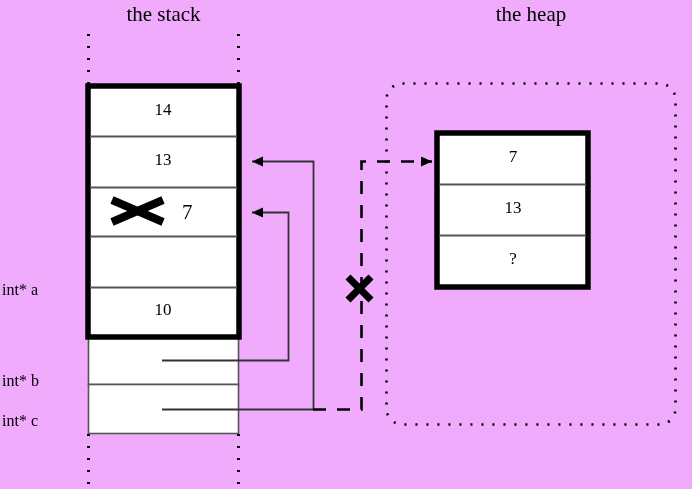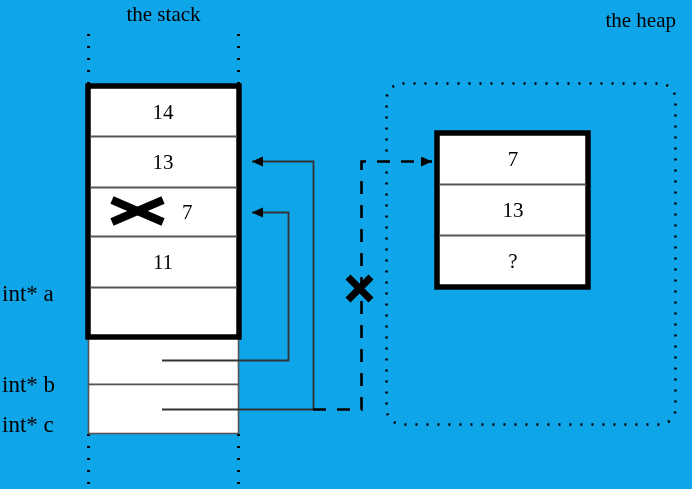--- a/index.html
+++ b/index.html
@@ -4,54 +4,54 @@
 <style>
   html, body {
     margin: 0;
     padding: 0;
     background: #ffffff;
   }
   #canvas {
     position: relative;
     width: 692px;
     height: 489px;
-    background: #0ea5e9;
+    background: #f0abfc;
     font-family: "Liberation Serif", "DejaVu Serif", serif;
     overflow: hidden;
   }
   .title {
     position: absolute;
     font-size: 21px;
     color: #000000;
     white-space: nowrap;
     text-align: center;
   }
   #title-stack { left: 86px; top: 2px; width: 155px; }
-  #title-heap  { left: 386px; top: 8px; width: 290px; text-align: right; }
+  #title-heap  { left: 386px; top: 2px; width: 290px; }
 
   .side-label {
     position: absolute;
-    font-size: 23px;
+    font-size: 16px;
     color: #000000;
     white-space: nowrap;
     text-align: center;
   }
   #label-a { left: 2px; top: 281px; }
   #label-b { left: 2px; top: 372px; }
   #label-c { left: 2px; top: 412px; }
 
   svg#art {
     position: absolute;
     left: 0; top: 0;
     width: 692px;
     height: 489px;
   }
   .cellval {
     position: absolute;
-    font-size: 21px;
+    font-size: 17px;
     color: #000000;
     text-align: center;
     white-space: nowrap;
   }
   .stack-cellval { width: 150px; left: 88px; }
   .heap-cellval  { width: 150px; left: 438px; }
   .cell-extra {
     position: absolute;
     font-size: 21px;
     color: #000000;
@@ -110,19 +110,19 @@
 
     <g>
       <line x1="112" y1="200" x2="163" y2="222" stroke="#000000" stroke-width="8" stroke-linecap="butt"></line>
       <line x1="163" y1="200" x2="112" y2="222" stroke="#000000" stroke-width="8" stroke-linecap="butt"></line>
     </g>
   </svg>
 
   <div class="cellval stack-cellval" style="top:100px;">14</div>
   <div class="cellval stack-cellval" style="top:150px;">13</div>
   <div class="cell-extra" style="top:200px; left:182px;">7</div>
-  <div class="cellval stack-cellval" style="top:250px;">11</div>
+  <div class="cellval stack-cellval" style="top:300px;">10</div>
 
   <div class="cellval heap-cellval" style="top:147px;">7</div>
   <div class="cellval heap-cellval" style="top:198px;">13</div>
   <div class="cellval heap-cellval" style="top:249px;">?</div>
 
 </div>
 
 </body></html>

